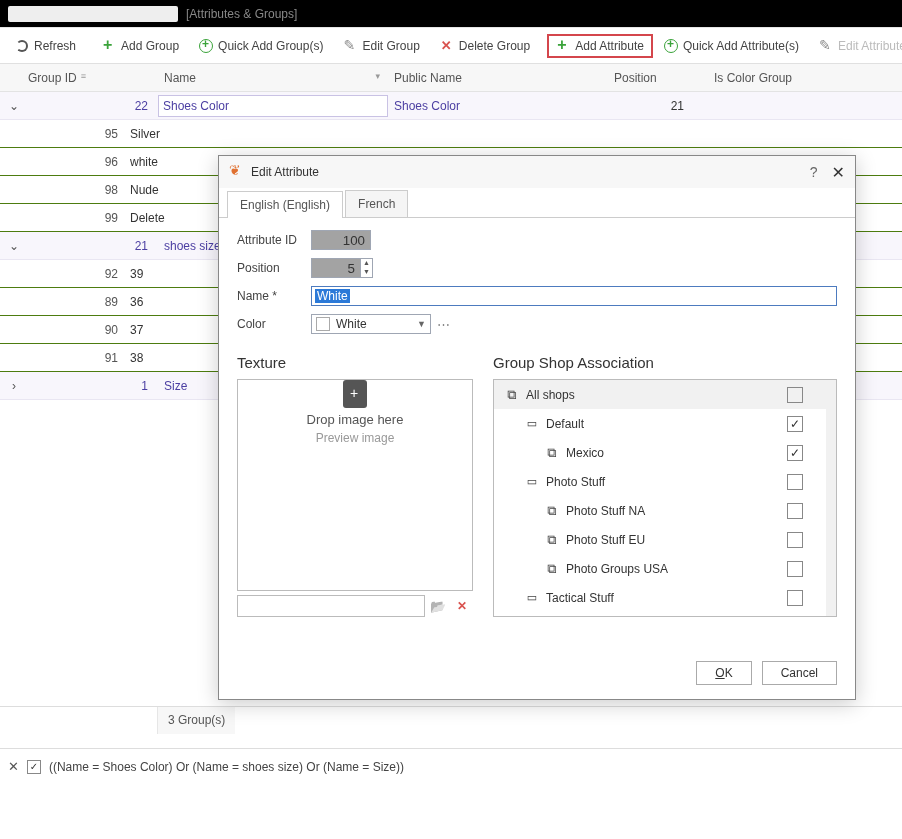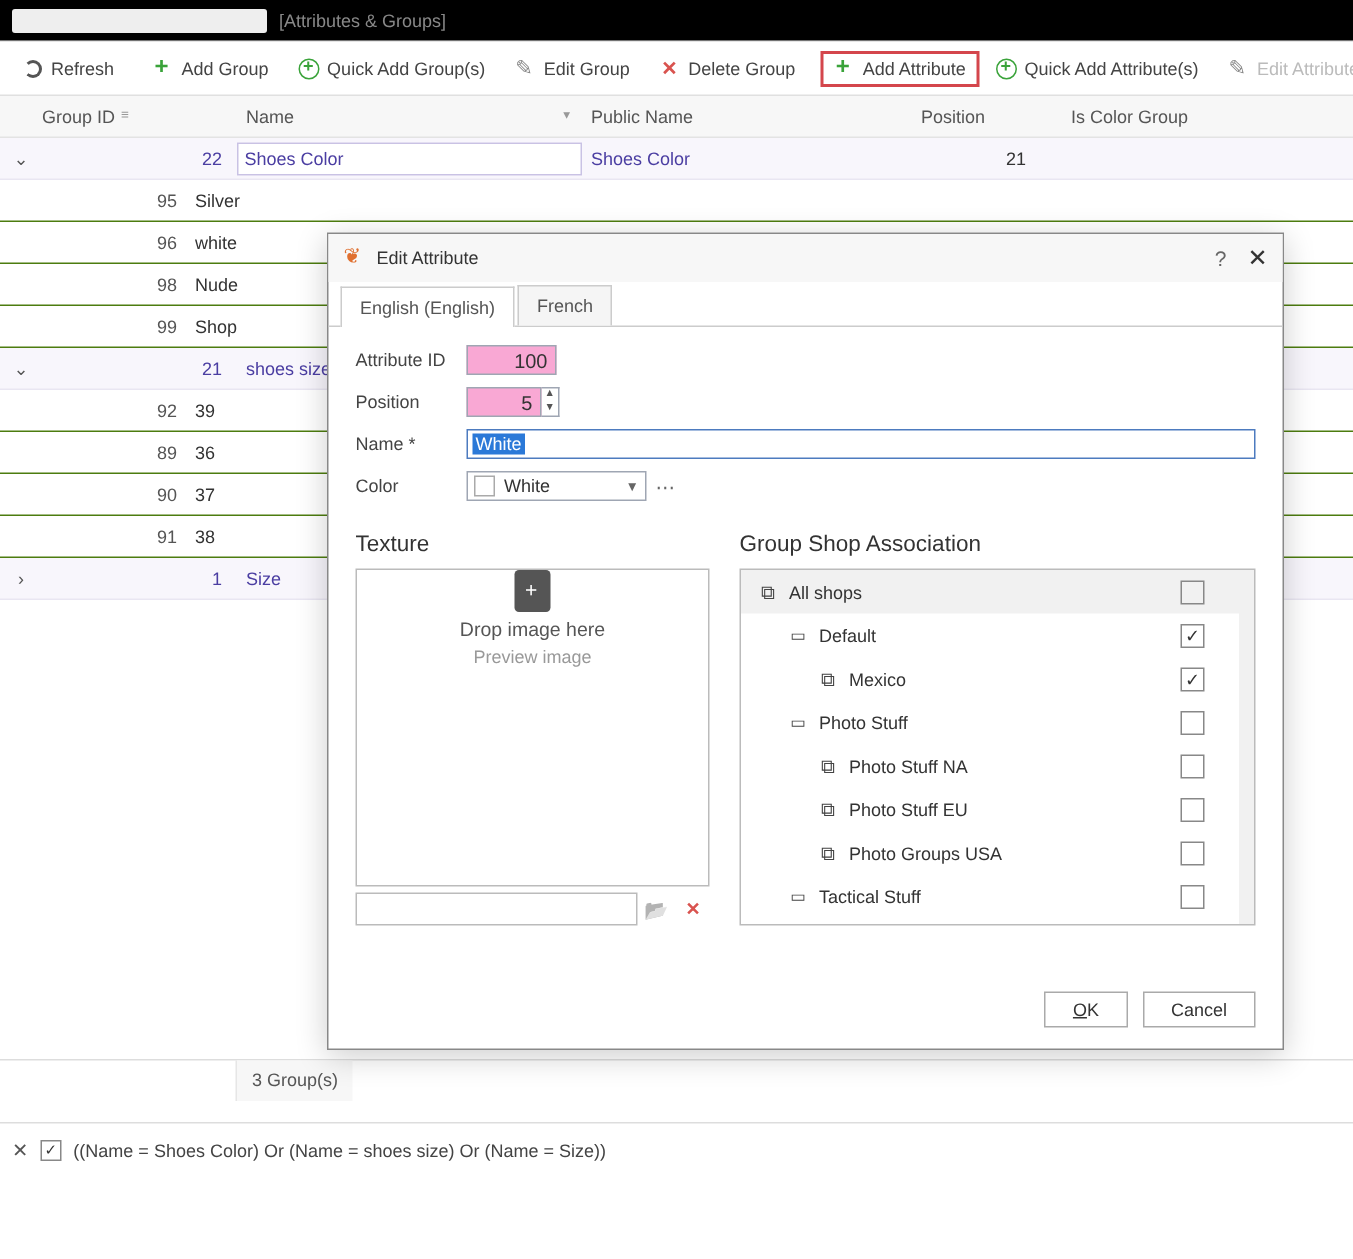--- a/index.html
+++ b/index.html
@@ -62,21 +62,21 @@
 .dlg-title .help { color:#666; margin-right:14px; cursor:pointer; font-size:14px; }
 .dlg-title .close { color:#333; cursor:pointer; font-size:16px; }
 
 .tabs { display:flex; padding-left:8px; border-bottom:1px solid #ccc; margin-top:2px; }
 .tab { padding:6px 12px; border:1px solid #ccc; border-bottom:none; background:#f5f5f5; color:#555; margin-right:2px; cursor:pointer; font-size:12px; }
 .tab.active { background:#fff; position:relative; top:1px; }
 
 .form { padding:12px 18px 4px 18px; }
 .frow { display:flex; align-items:center; margin-bottom:8px; }
 .flabel { width:74px; color:#444; }
-.finp { border:1px solid #9fa6b3; height:20px; padding:0 5px; background:#f9a8d4; color:#333; }
+.finp { border:1px solid #9fa6b3; height:20px; padding:0 5px; background:#a3a3a3; color:#333; }
 .finp.short { width:60px; text-align:right; }
 .finp.spin { width:50px; text-align:right; }
 .spinbox { display:flex; align-items:center; }
 .spin-btns { display:flex; flex-direction:column; border:1px solid #9fa6b3; border-left:none; height:20px; width:12px; }
 .spin-btns div { flex:1; font-size:7px; text-align:center; line-height:8px; color:#555; cursor:pointer; }
 .name-val { flex:1; height:20px; border:1px solid #4d7bbf; padding:0 3px; display:flex; align-items:center; }
 .name-val .sel { background:#2b79d8; color:#fff; padding:0 2px; }
 .color-pick { display:flex; gap:6px; align-items:center; }
 .color-combo { display:flex; border:1px solid #9fa6b3; height:20px; align-items:center; padding:0 4px; width:120px; }
 .swatch { width:14px; height:14px; border:1px solid #aaa; background:#fff; margin-right:6px; }
@@ -203,21 +203,21 @@
         <div class="cname">white</div>
       </div>
       <div class="crow">
         <div class="col-expand"></div>
         <div class="cid">98</div>
         <div class="cname">Nude</div>
       </div>
       <div class="crow">
         <div class="col-expand"></div>
         <div class="cid">99</div>
-        <div class="cname">Shop</div>
+        <div class="cname">Delete</div>
       </div>
       <div class="grow">
         <div class="expand-caret">⌄</div>
         <div class="col-gid">21</div>
         <div class="col-name">shoes size</div>
         <div class="col-pname"></div>
         <div class="col-pos"></div>
         <div class="col-color"></div>
       </div>
       <div class="crow">

